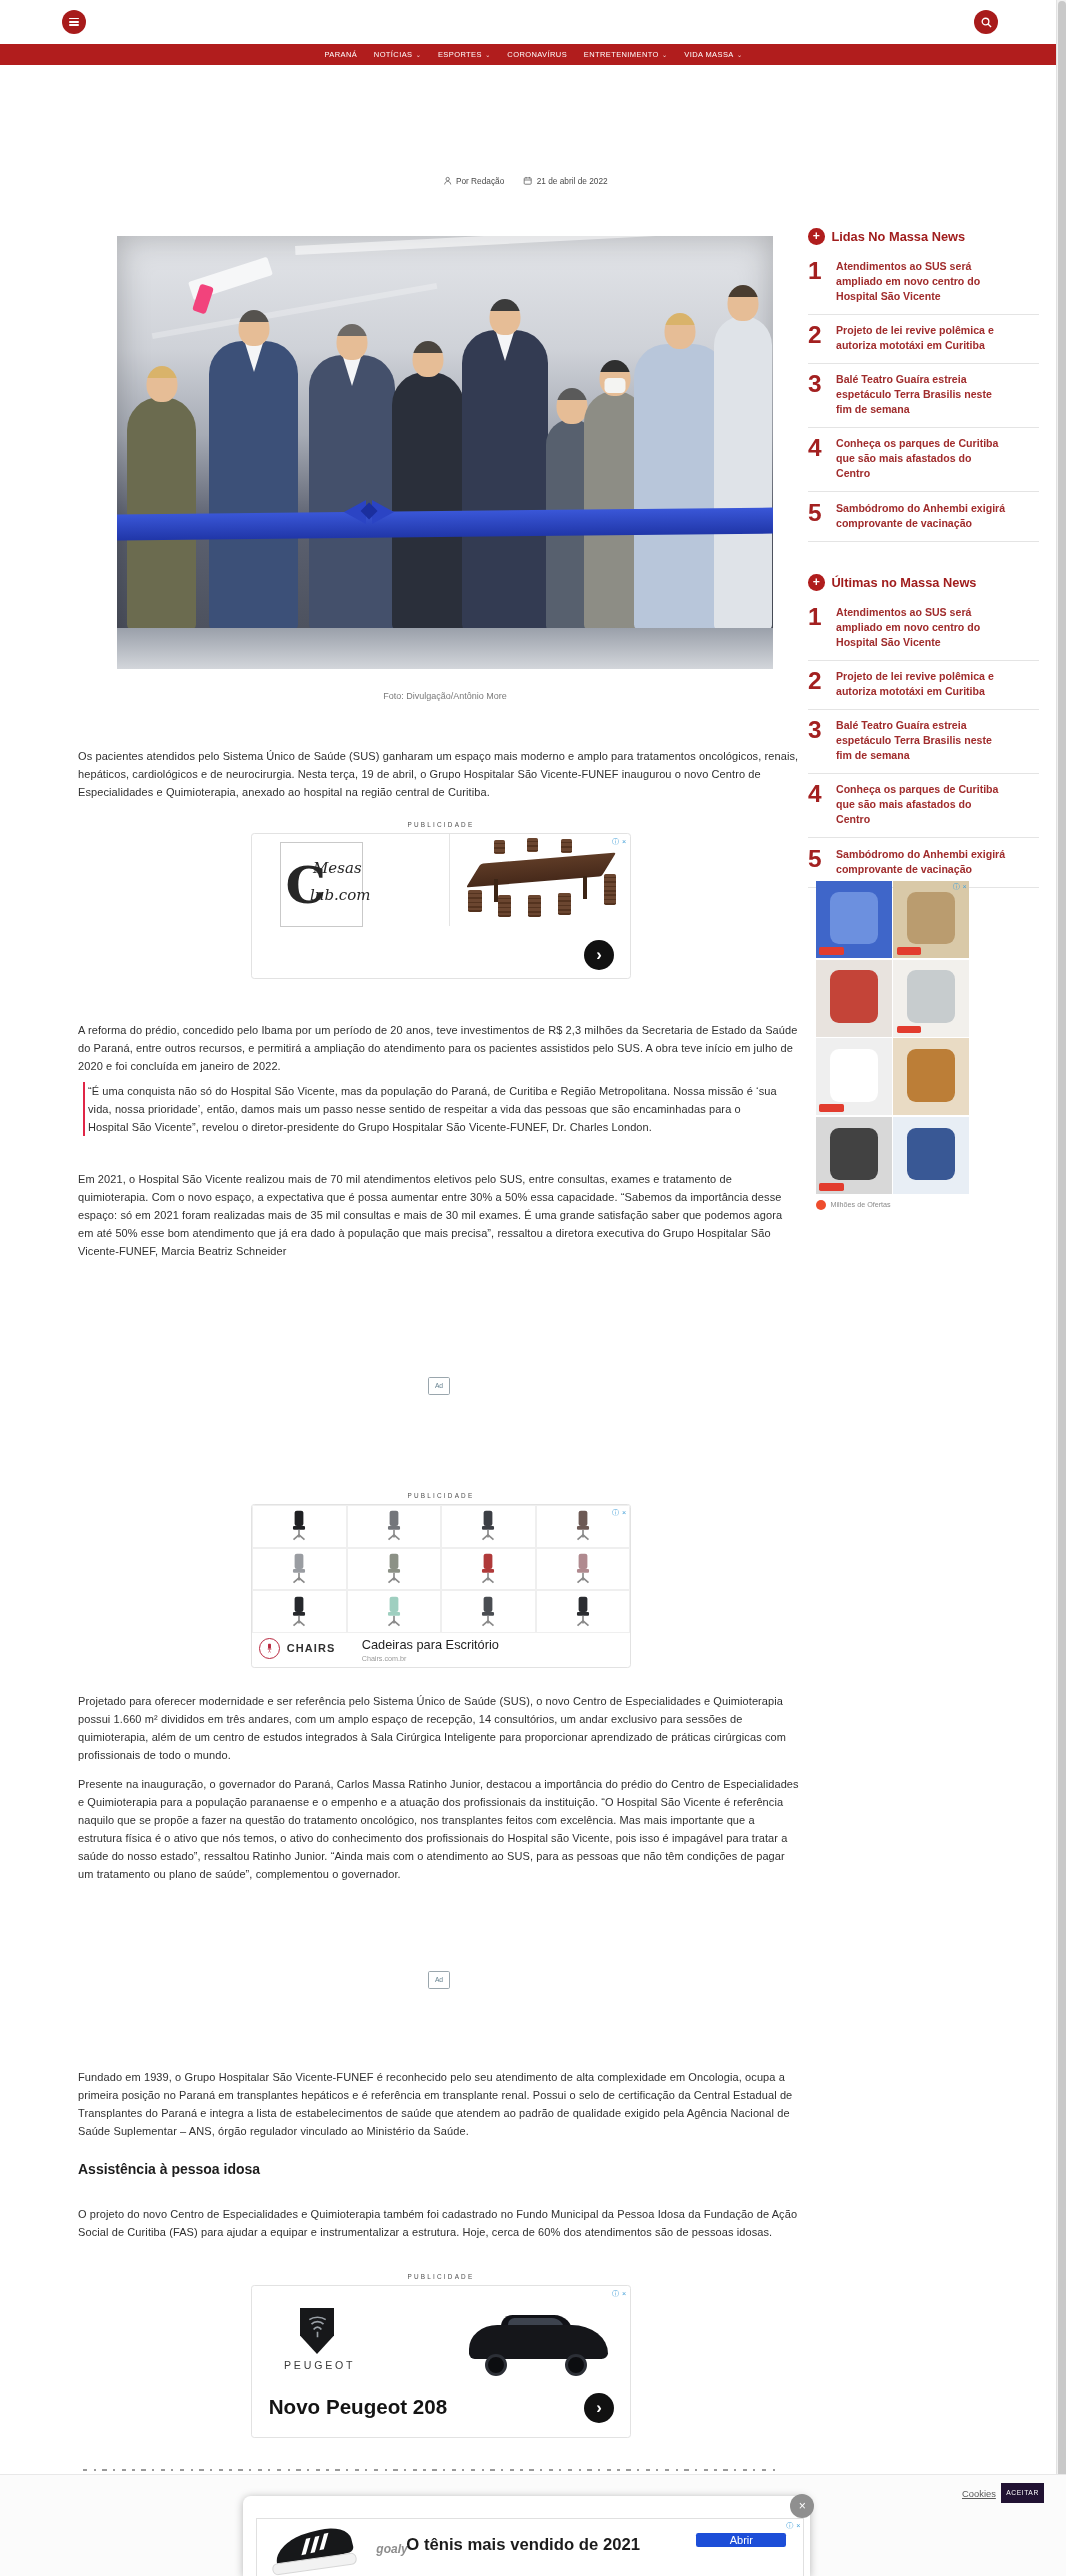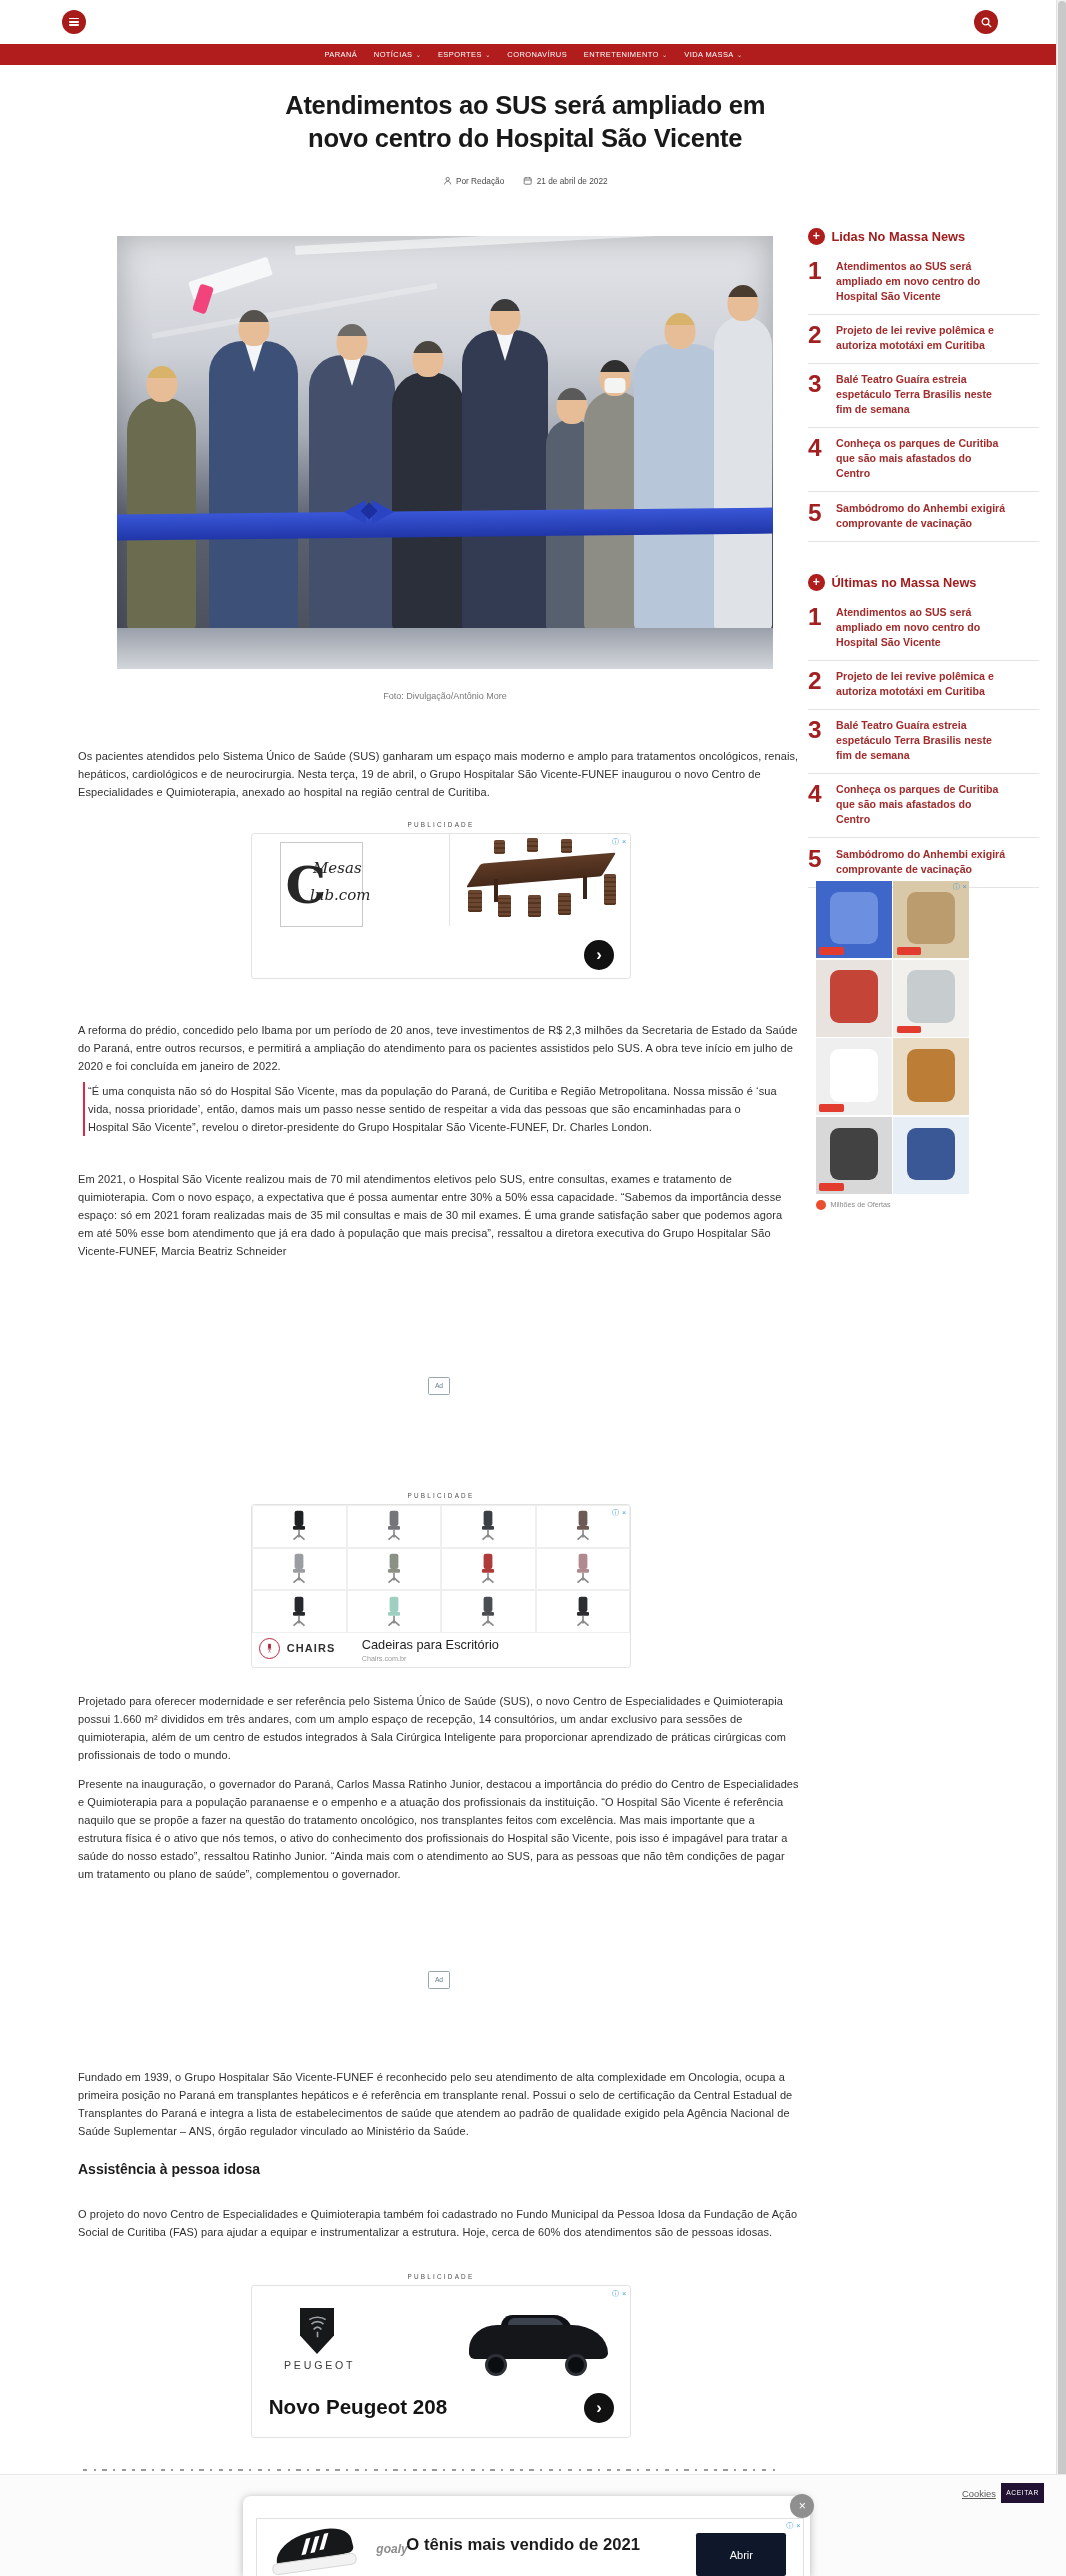--- a/index.html
+++ b/index.html
@@ -140,21 +140,21 @@
                 display:flex;align-items:center;justify-content:center;font-size:12.2px;z-index:55;cursor:pointer;}
   #shoe-box{position:absolute;left:13.3px;top:22px;width:546px;height:57px;border:0.6px solid #e0e0e0;background:#fff;cursor:pointer;}
   #shoe{position:absolute;left:14.4px;top:4.4px;width:89px;height:49px;}
   #shoe .body{position:absolute;left:2.2px;top:9px;width:78px;height:29px;background:#17181a;transform:rotate(-14deg);
               border-radius:55% 40% 5.6px 6.7px/85% 60% 5.6px 6.7px;}
   #shoe .stripe{position:absolute;width:4.4px;height:16.7px;background:#fff;transform:skewX(-28deg) rotate(-14deg);}
   #shoe .sole{position:absolute;left:0px;bottom:2.2px;width:83px;height:10px;background:#f2f2f2;border:0.6px solid #d7d7d7;
               border-radius:5.6px;transform:rotate(-8deg);}
   #goaly{position:absolute;left:119px;top:23px;font-size:12px;font-style:italic;font-weight:bold;color:#8d8d8d;}
   #shoe-headline{position:absolute;left:149px;top:15.6px;font-size:16.7px;font-weight:bold;color:#1c1c1c;}
-  #shoe-open{position:absolute;left:439px;top:14.4px;width:90px;height:43px;background:#0f172a;color:#fff;font-size:11px;
+  #shoe-open{position:absolute;left:439px;top:14.4px;width:90px;height:14px;background:#1d4ed8;color:#fff;font-size:11px;
              display:flex;align-items:center;justify-content:center;border-radius:2.2px;cursor:pointer;}
   
   #scroll-track{position:absolute;left:1056px;top:0;width:11px;height:2576px;background:#f1f1f1;border-left:0.6px solid #e2e2e2;}
   #scroll-thumb{position:absolute;left:1.1px;top:1.1px;width:8.3px;height:2573px;background:#c9c9c9;border-radius:4.4px;cursor:grab;}
 </style>
 </head>
 <body>
 
 <div id="page">
 
@@ -187,24 +187,20 @@
       <div class="nav-item">
         <span>ENTRETENIMENTO</span>
         <span class="nav-caret">⌄</span>
       </div>
       <div class="nav-item">
         <span>VIDA MASSA</span>
         <span class="nav-caret">⌄</span>
       </div>
     </div>
 
-  <div id="title">
-    <div>Atendimentos ao SUS será ampliado em</div>
-    <div>novo centro do Hospital São Vicente</div>
-  </div>
   <div id="byline">
     <span class="byline-item">
       <svg width="9.4" height="9.4" viewBox="0 0 20 20">
         <circle cx="10" cy="6.5" r="3.6" fill="none" stroke="#555" stroke-width="1.6"></circle>
         <path d="M3.5 18 C4 13.5 7 11.5 10 11.5 C13 11.5 16 13.5 16.5 18" fill="none" stroke="#555" stroke-width="1.6"></path>
       </svg>
       <span>Por Redação</span>
     </span>
     <span class="byline-item">
       <svg width="9.4" height="9.4" viewBox="0 0 20 20">

